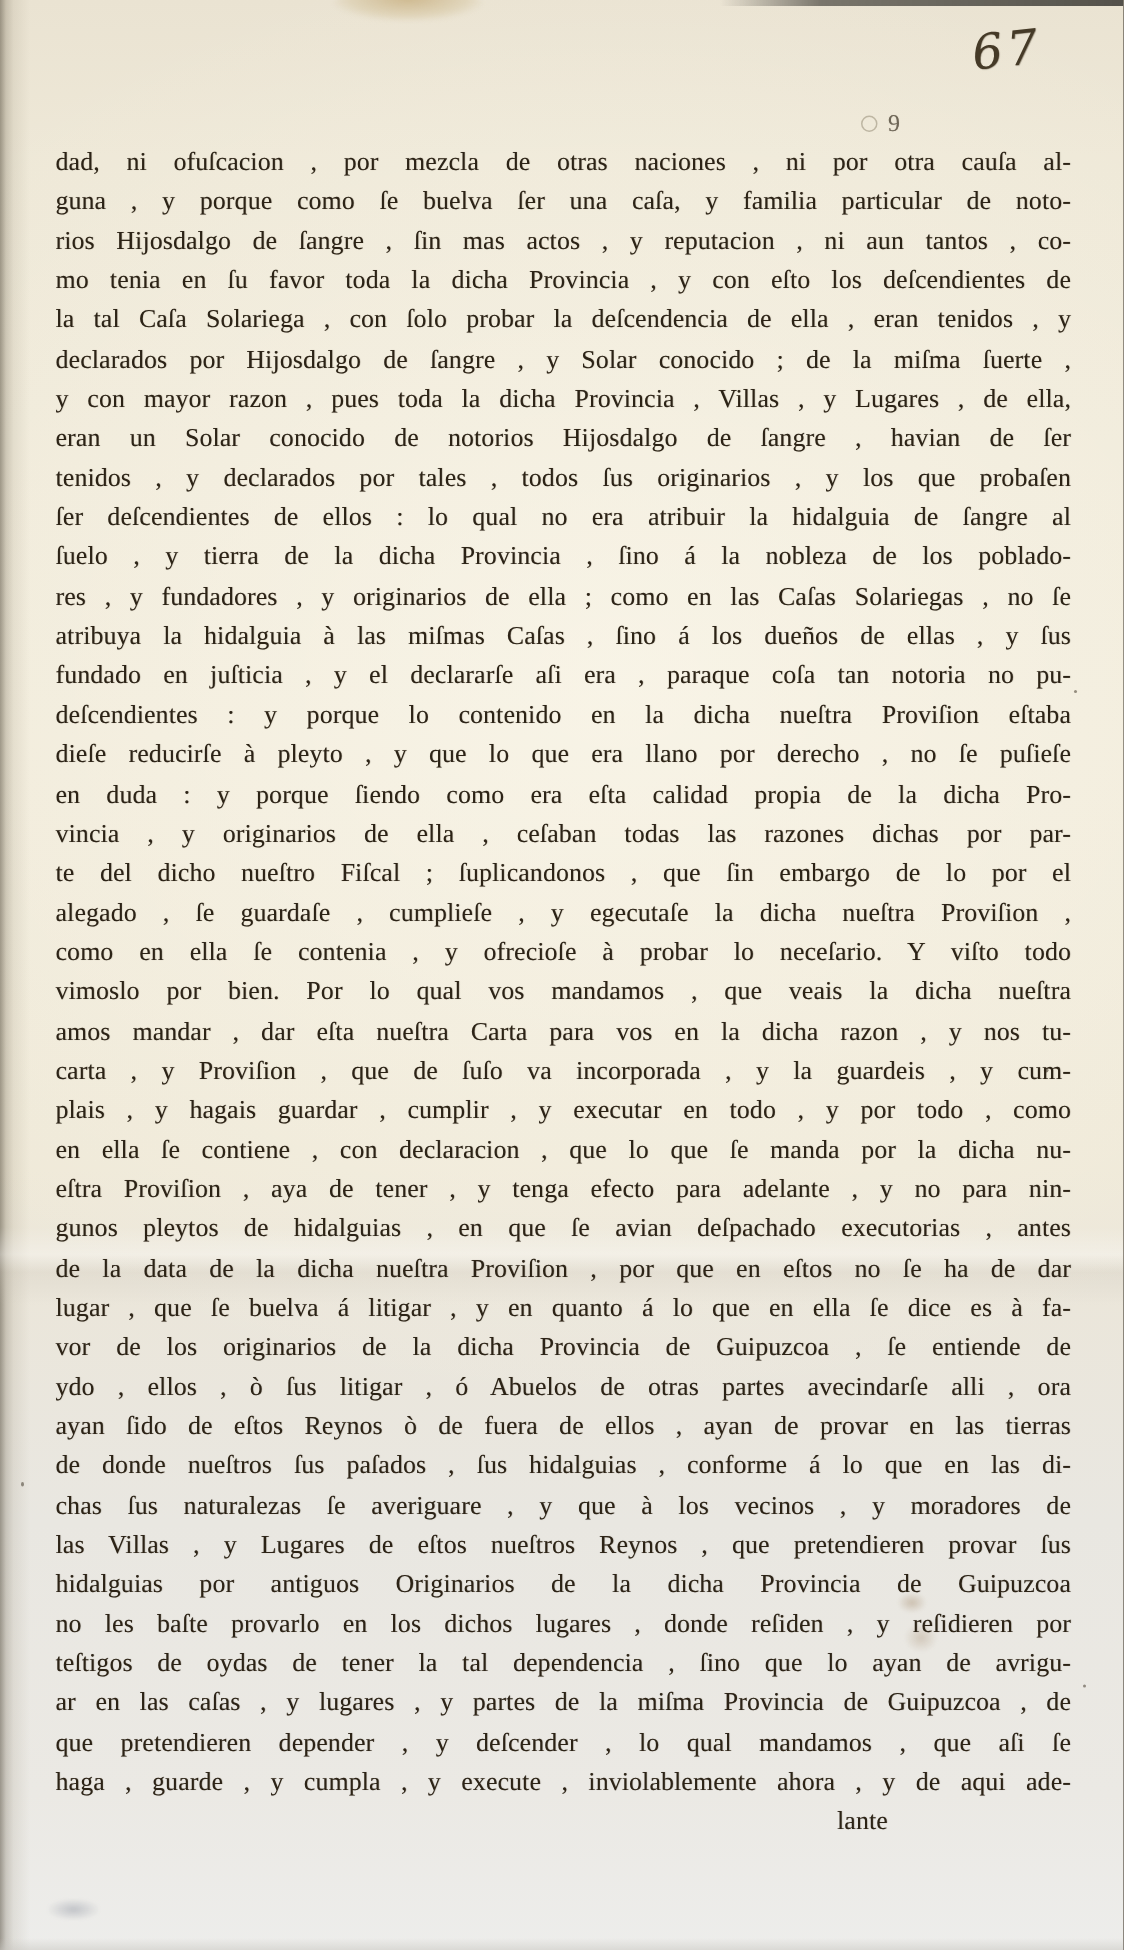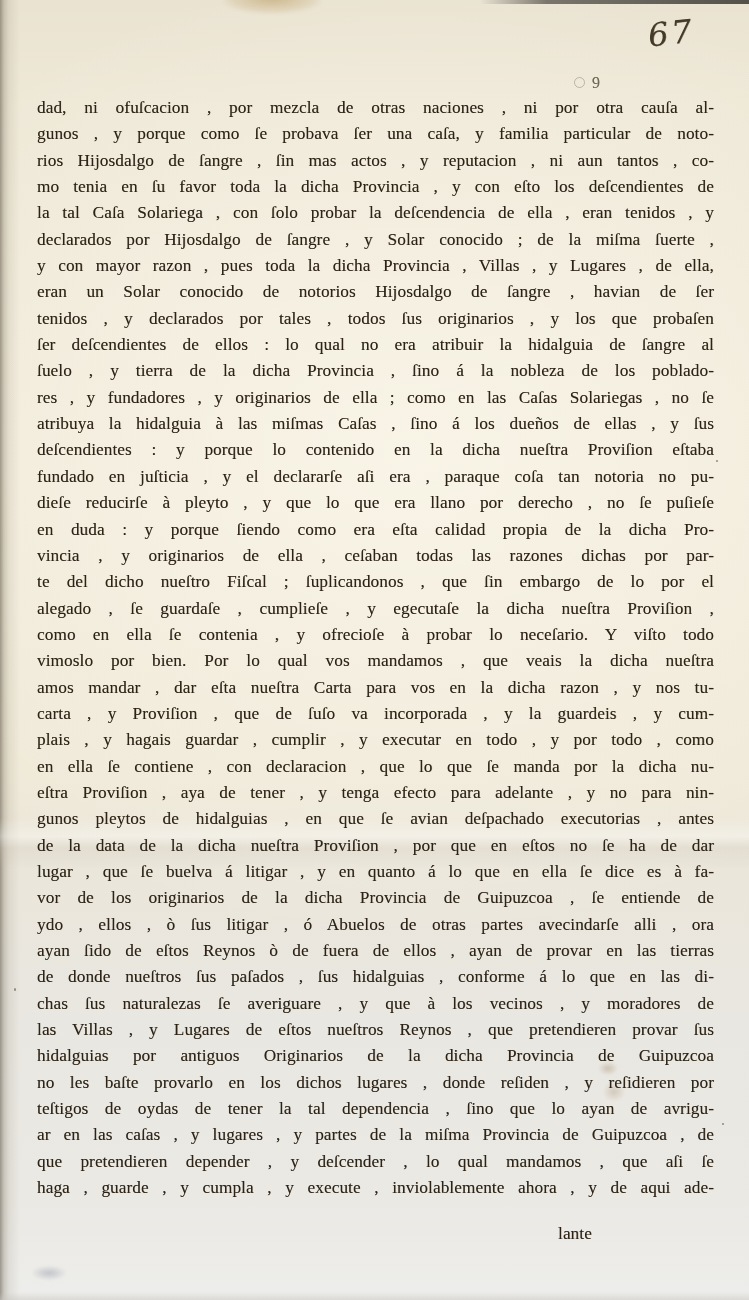--- a/index.html
+++ b/index.html
@@ -94,21 +94,20 @@
     text-align-last:justify;
     white-space:normal;
     height:26.35px;overflow:visible;
     text-shadow:0.3px 0.3px 0.5px rgba(44,35,22,0.38);
   }
   .catchword-line{
     height:26.35px;
     padding-left:521px;
     text-align:left;
     text-shadow:0.3px 0.3px 0.5px rgba(44,35,22,0.38);
-    margin-top:20px;
   }
 </style>
 </head>
 <body>
 
 <div class="scan">
 
   <div class="edge-left"></div>
   <div class="edge-top-right"></div>
   <div class="edge-bottom"></div>
@@ -125,34 +124,34 @@
 
   <div class="folio">67</div>
 
   <div class="pagenum-wrap">
     <div class="ghost-ring"></div>
     <div class="pagenum">9</div>
   </div>
 
   <div class="textblock">
     <div class="line">dad, ni ofuſcacion , por mezcla de otras naciones , ni por otra cauſa al-</div>
-      <div class="line">gunos , y porque como ſe probava ſer una caſa, y familia particular de noto-</div>
+      <div class="line">guna , y porque como ſe buelva ſer una caſa, y familia particular de noto-</div>
       <div class="line">rios Hijosdalgo de ſangre , ſin mas actos , y reputacion , ni aun tantos , co-</div>
       <div class="line">mo tenia en ſu favor toda la dicha Provincia , y con eſto los deſcendientes de</div>
       <div class="line">la tal Caſa Solariega , con ſolo probar la deſcendencia de ella , eran tenidos , y</div>
       <div class="line">declarados por Hijosdalgo de ſangre , y Solar conocido ; de la miſma ſuerte ,</div>
       <div class="line">y con mayor razon , pues toda la dicha Provincia , Villas , y Lugares , de ella,</div>
       <div class="line">eran un Solar conocido de notorios Hijosdalgo de ſangre , havian de ſer</div>
       <div class="line">tenidos , y declarados por tales , todos ſus originarios , y los que probaſen</div>
       <div class="line">ſer deſcendientes de ellos : lo qual no era atribuir la hidalguia de ſangre al</div>
       <div class="line">ſuelo , y tierra de la dicha Provincia , ſino á la nobleza de los poblado-</div>
       <div class="line">res , y fundadores , y originarios de ella ; como en las Caſas Solariegas , no ſe</div>
       <div class="line">atribuya la hidalguia à las miſmas Caſas , ſino á los dueños de ellas , y ſus</div>
+      <div class="line">fundado en juſticia , y el declararſe aſi era , paraque coſa tan notoria no pu-</div>
       <div class="line">deſcendientes : y porque lo contenido en la dicha nueſtra Proviſion eſtaba</div>
-      <div class="line">fundado en juſticia , y el declararſe aſi era , paraque coſa tan notoria no pu-</div>
       <div class="line">dieſe reducirſe à pleyto , y que lo que era llano por derecho , no ſe puſieſe</div>
       <div class="line">en duda : y porque ſiendo como era eſta calidad propia de la dicha Pro-</div>
       <div class="line">vincia , y originarios de ella , ceſaban todas las razones dichas por par-</div>
       <div class="line">te del dicho nueſtro Fiſcal ; ſuplicandonos , que ſin embargo de lo por el</div>
       <div class="line">alegado , ſe guardaſe , cumplieſe , y egecutaſe la dicha nueſtra Proviſion ,</div>
       <div class="line">como en ella ſe contenia , y ofrecioſe à probar lo neceſario. Y viſto todo</div>
       <div class="line">vimoslo por bien. Por lo qual vos mandamos , que veais la dicha nueſtra</div>
       <div class="line">amos mandar , dar eſta nueſtra Carta para vos en la dicha razon , y nos tu-</div>
       <div class="line">carta , y Proviſion , que de ſuſo va incorporada , y la guardeis , y cum-</div>
       <div class="line">plais , y hagais guardar , cumplir , y executar en todo , y por todo , como</div>

